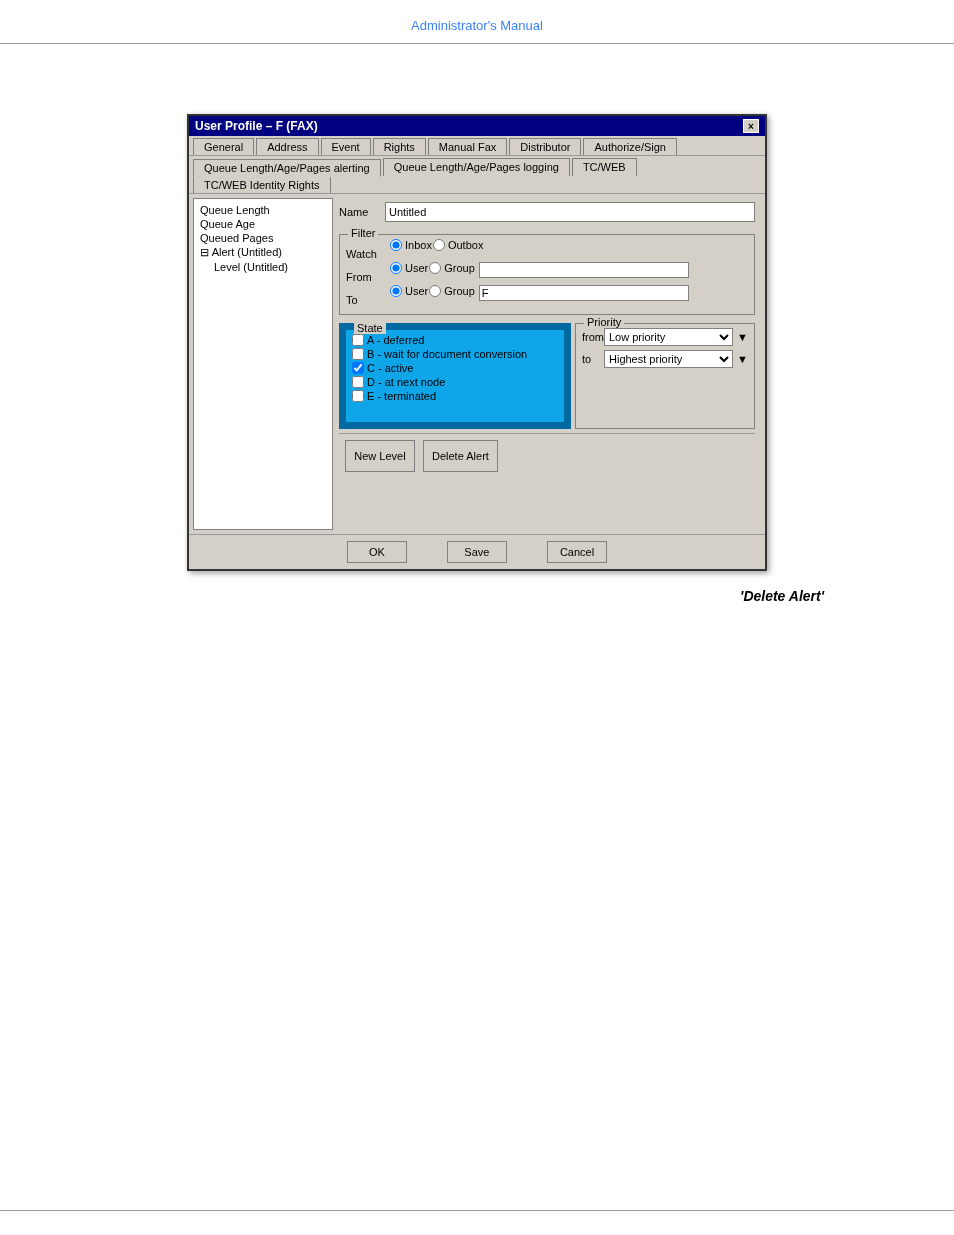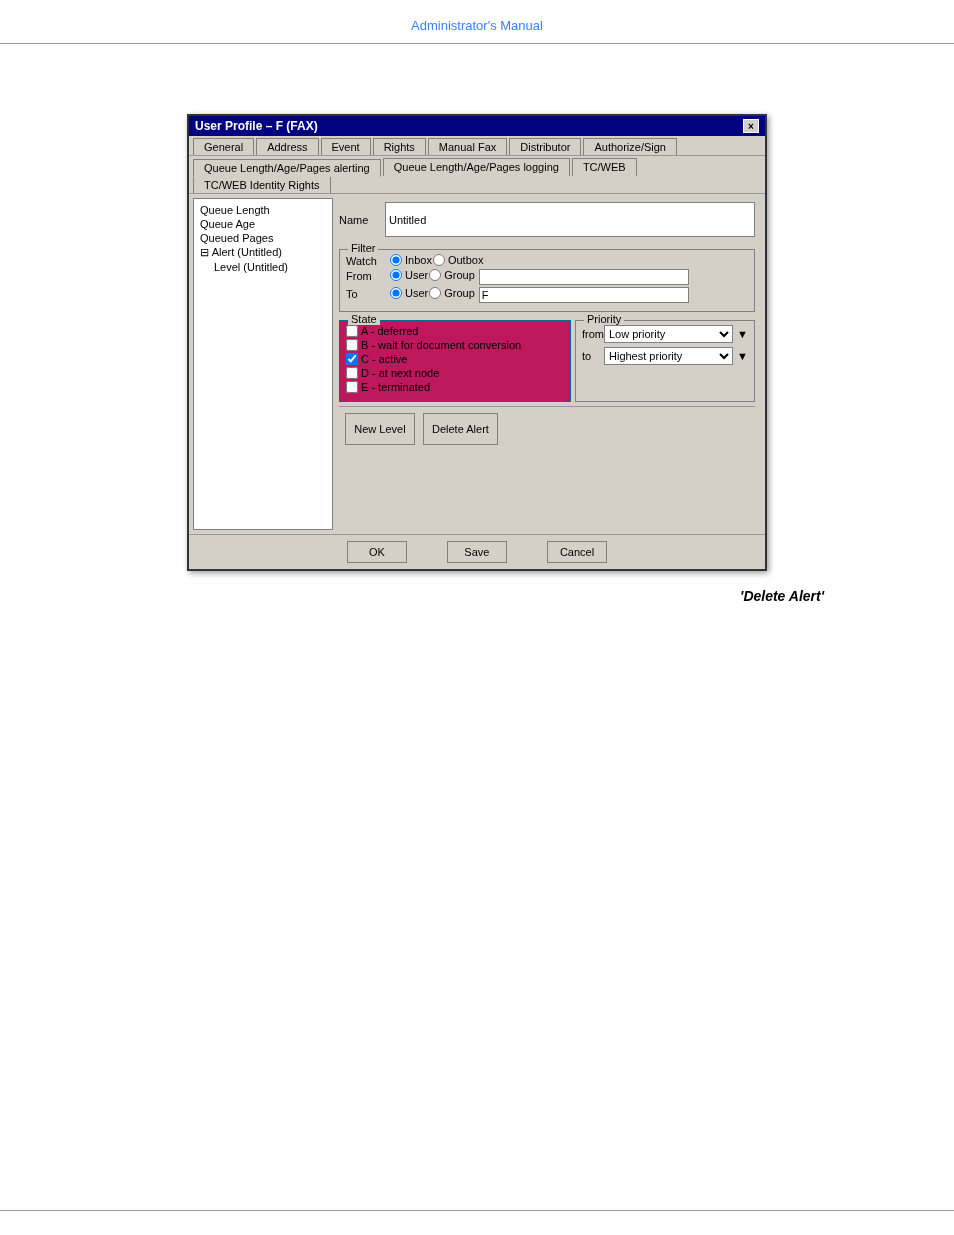--- a/index.html
+++ b/index.html
@@ -149,21 +149,21 @@
       margin-bottom: 8px;
     }
 
     .name-label {
       font-size: 11px;
       width: 40px;
     }
 
     .name-input {
       flex: 1;
-      height: 35px;
+      height: 20px;
       border: 1px solid #808080;
       background: #fff;
       font-size: 11px;
       padding: 1px 3px;
     }
 
     
     .group-box {
       border: 1px solid #808080;
       padding: 4px 6px 6px 6px;
@@ -185,20 +185,21 @@
       display: flex;
       align-items: flex-start;
       margin-bottom: 2px;
       gap: 4px;
     }
 
     .filter-label {
       width: 40px;
       font-size: 11px;
       padding-top: 1px;
+      margin-top: 8px;
     }
 
     .radio-group {
       display: flex;
       flex-direction: row;
       gap: 1px;
     }
 
     .radio-item {
       display: flex;
@@ -216,24 +217,24 @@
       padding: 1px 2px;
     }
 
     
     .state-priority-row {
       display: flex;
       gap: 4px;
     }
 
     .state-box {
-      border: 1px solid #0369a1;
-      padding: 4px 6px 6px 6px;
+      border: 7px solid #0369a1;
+      padding: 4px 6px 18px 6px;
       position: relative;
-      background: #be185d;
+      background: #0ea5e9;
       flex: 1;
     }
 
     .priority-box {
       border: 1px solid #808080;
       padding: 4px 6px 6px 6px;
       position: relative;
       background: #d4d0c8;
       width: 180px;
     }

